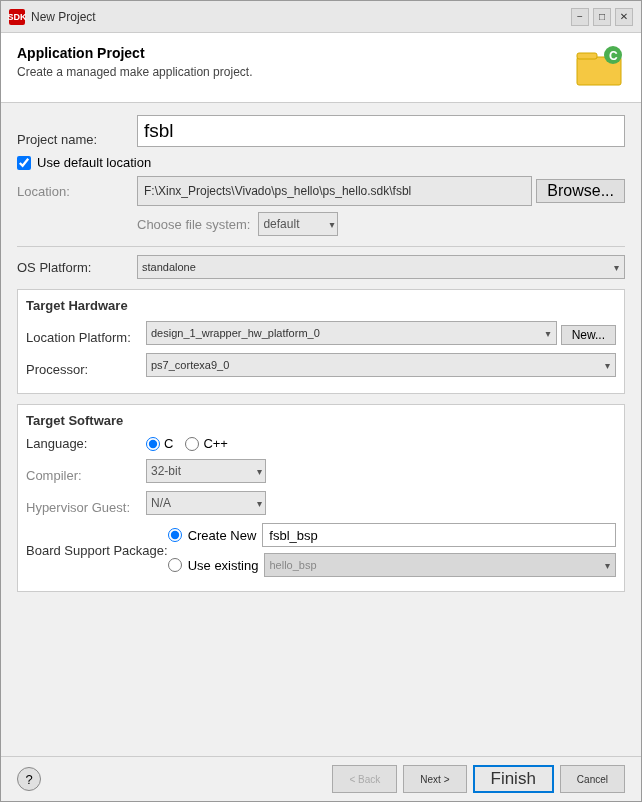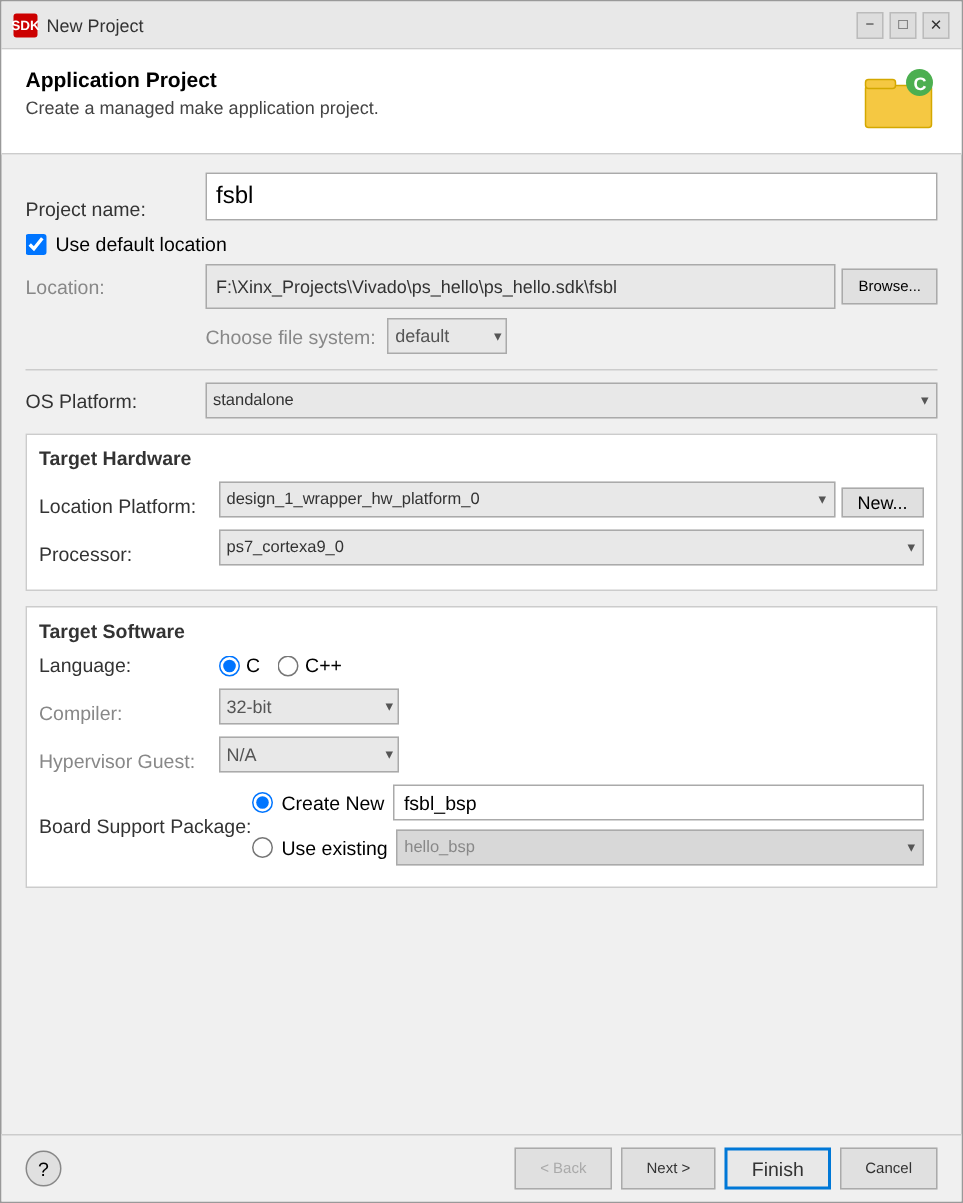--- a/index.html
+++ b/index.html
@@ -108,21 +108,21 @@
       color: #888;
       min-width: 120px;
       font-size: 13px;
     }
     .form-input {
       flex: 1;
       height: 24px;
       border: 1px solid #aaa;
       background: white;
       padding: 15px 6px;
-      font-size: 16px;
+      font-size: 19px;
       outline: none;
     }
     .checkbox-row {
       display: flex;
       align-items: center;
       margin-bottom: 6px;
       gap: 6px;
     }
     .location-row {
       display: flex;
@@ -138,21 +138,21 @@
       font-size: 12px;
       color: #333;
       outline: none;
     }
     .browse-btn {
       height: 24px;
       padding: 0 10px;
       background: #e0e0e0;
       border: 1px solid #aaa;
       cursor: pointer;
-      font-size: 10px;
+      font-size: 16px;
       margin-left: 4px;
     }
     .filesystem-row {
       display: flex;
       align-items: center;
       margin-bottom: 10px;
       padding-left: 120px;
     }
     .filesystem-label {
       color: #888;
@@ -314,21 +314,21 @@
       cursor: pointer;
       font-size: 10px;
       color: #333;
     }
     .footer-btn-primary {
       height: 28px;
       padding: 0 16px;
       background: #e8e8e8;
       border: 2px solid #0078d7;
       cursor: pointer;
-      font-size: 13px;
+      font-size: 17px;
       color: #333;
     }
     .footer-btn-disabled {
       color: #aaa;
     }
     input[type="checkbox"] {
       width: 14px;
       height: 14px;
       cursor: pointer;
     }

